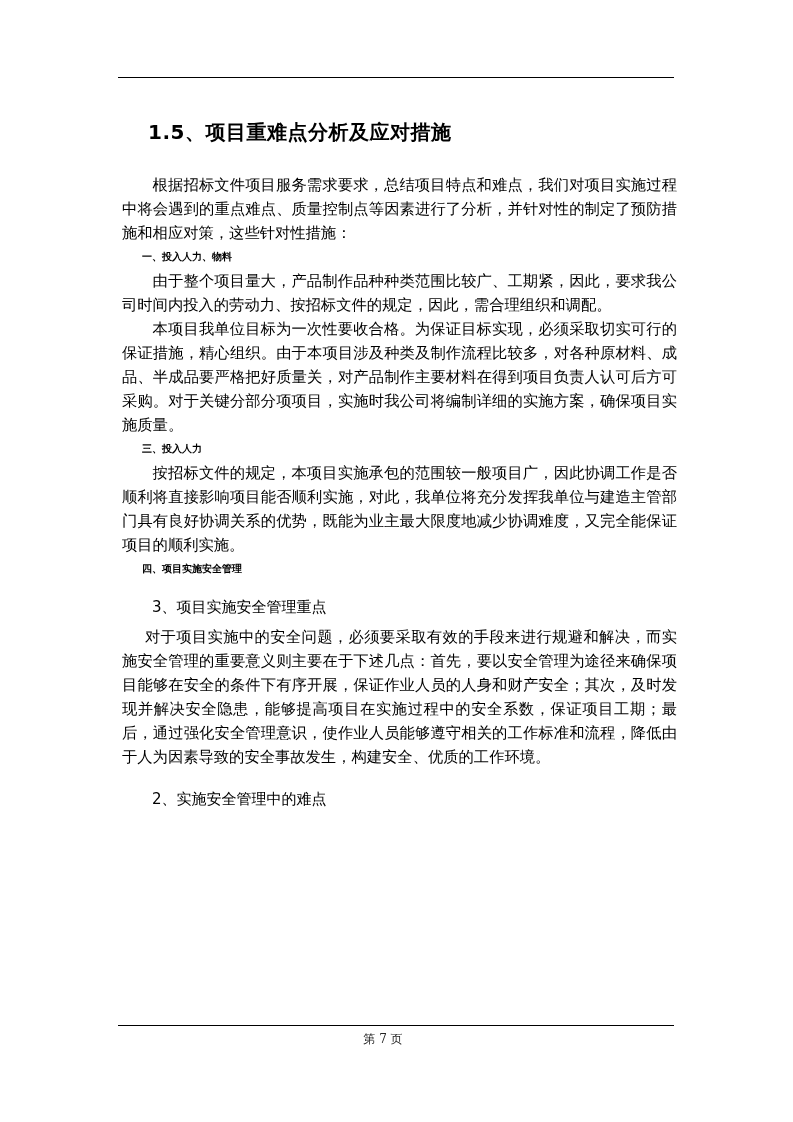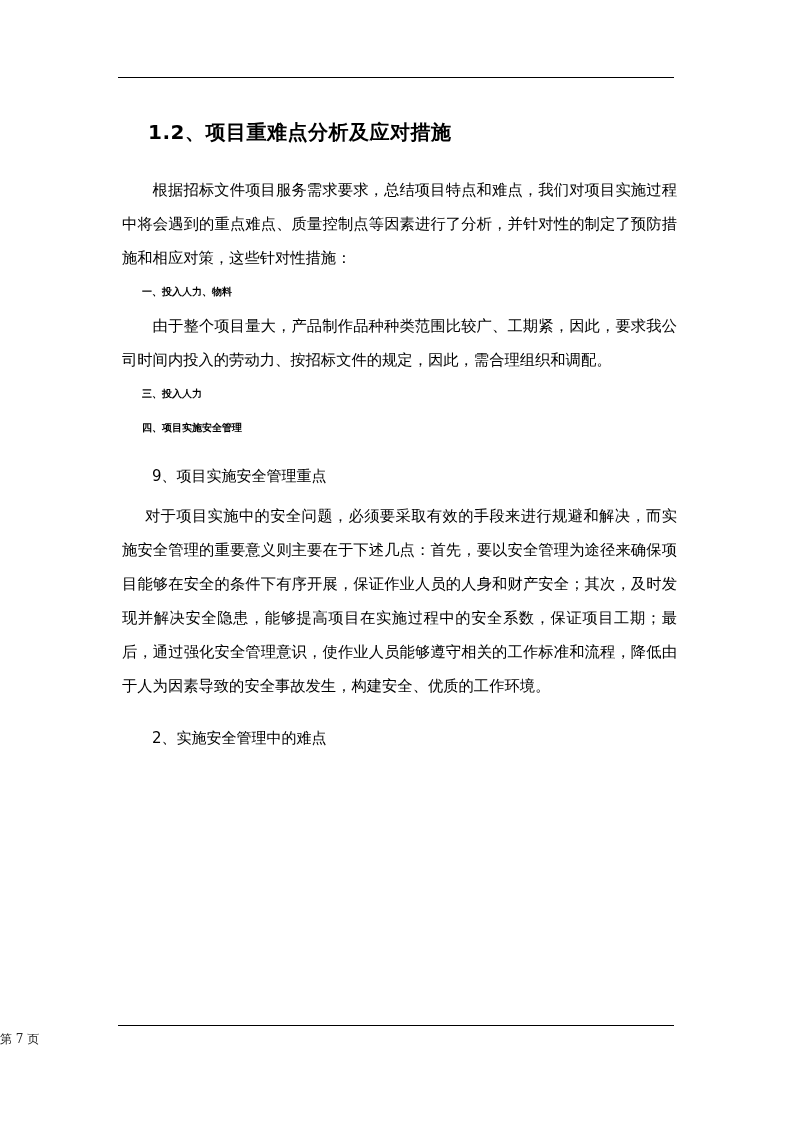--- a/index.html
+++ b/index.html
@@ -1,45 +1,47 @@
 <!DOCTYPE html>
 <html><head>
 <meta charset="utf-8">
 <style>
   html, body { margin: 0; padding: 0; background: #ffffff; }
   body { width: 793px; height: 1122px; position: relative; overflow: hidden;
          font-family: "DejaVu Serif", "Liberation Serif", serif; color: #000; }
   .hr { position: absolute; left: 118px; width: 556px; height: 0; border-top: 1px solid #000; }
   .title { position: absolute; left: 148px; top: 119px; font-family: "DejaVu Sans", "Liberation Sans", sans-serif;
            font-weight: bold; font-size: 20px; letter-spacing: 0.5px; white-space: nowrap; }
-  .block { position: absolute; left: 122px; width: 555px; font-size: 15.3px; line-height: 34px;
+  .block { position: absolute; left: 122px; width: 555px; font-size: 15.3px; line-height: 24px;
            text-align: justify; text-justify: inter-character; }
   .indent { text-indent: 2em; }
   .indent-s { text-indent: 1.5em; }
   .h { font-weight: bold; font-family: "DejaVu Sans", "Liberation Sans", sans-serif; font-size: 10px; }
   .sub { font-family: "DejaVu Sans", "Liberation Sans", sans-serif; font-size: 15px; }
   p { margin: 0; }
-  .footer { position: absolute; top: 1031px; left: 0; width: 766px; font-size: 12px; color: #222; }
+  .footer { position: absolute; top: 1031px; left: 0; width: 766px; text-align: center; font-size: 12px; color: #222; }
 </style>
 </head>
 <body>
 
 <div class="hr" style="top:77px;"></div>
 
-<div class="title">1.2、项目重难点分析及应对措施</div>
+<div class="title">1.5、项目重难点分析及应对措施</div>
 
 <div class="block" style="top:173px;">
   <p class="indent">根据招标文件项目服务需求要求，总结项目特点和难点，我们对项目实施过程中将会遇到的重点难点、质量控制点等因素进行了分析，并针对性的制定了预防措施和相应对策，这些针对性措施：</p>
 
   <p class="indent h">一、投入人力、物料</p>
   <p class="indent">由于整个项目量大，产品制作品种种类范围比较广、工期紧，因此，要求我公司时间内投入的劳动力、按招标文件的规定，因此，需合理组织和调配。</p>
 
+  <p class="indent">本项目我单位目标为一次性要收合格。为保证目标实现，必须采取切实可行的保证措施，精心组织。由于本项目涉及种类及制作流程比较多，对各种原材料、成品、半成品要严格把好质量关，对产品制作主要材料在得到项目负责人认可后方可采购。对于关键分部分项项目，实施时我公司将编制详细的实施方案，确保项目实施质量。</p>
 
   <p class="indent h">三、投入人力</p>
+  <p class="indent">按招标文件的规定，本项目实施承包的范围较一般项目广，因此协调工作是否顺利将直接影响项目能否顺利实施，对此，我单位将充分发挥我单位与建造主管部门具有良好协调关系的优势，既能为业主最大限度地减少协调难度，又完全能保证项目的顺利实施。</p>
 
   <p class="indent h" style="margin-bottom:14px;">四、项目实施安全管理</p>
-  <p class="indent sub" style="margin-bottom:6px;">9、项目实施安全管理重点</p>
+  <p class="indent sub" style="margin-bottom:6px;">3、项目实施安全管理重点</p>
   <p class="indent-s" style="margin-bottom:18px;">对于项目实施中的安全问题，必须要采取有效的手段来进行规避和解决，而实施安全管理的重要意义则主要在于下述几点：首先，要以安全管理为途径来确保项目能够在安全的条件下有序开展，保证作业人员的人身和财产安全；其次，及时发现并解决安全隐患，能够提高项目在实施过程中的安全系数，保证项目工期；最后，通过强化安全管理意识，使作业人员能够遵守相关的工作标准和流程，降低由于人为因素导致的安全事故发生，构建安全、优质的工作环境。</p>
   <p class="indent sub">2、实施安全管理中的难点</p>
 </div>
 
 <div class="hr" style="top:1025px;"></div>
 <div class="footer">第 7 页</div>
 
 </body></html>

